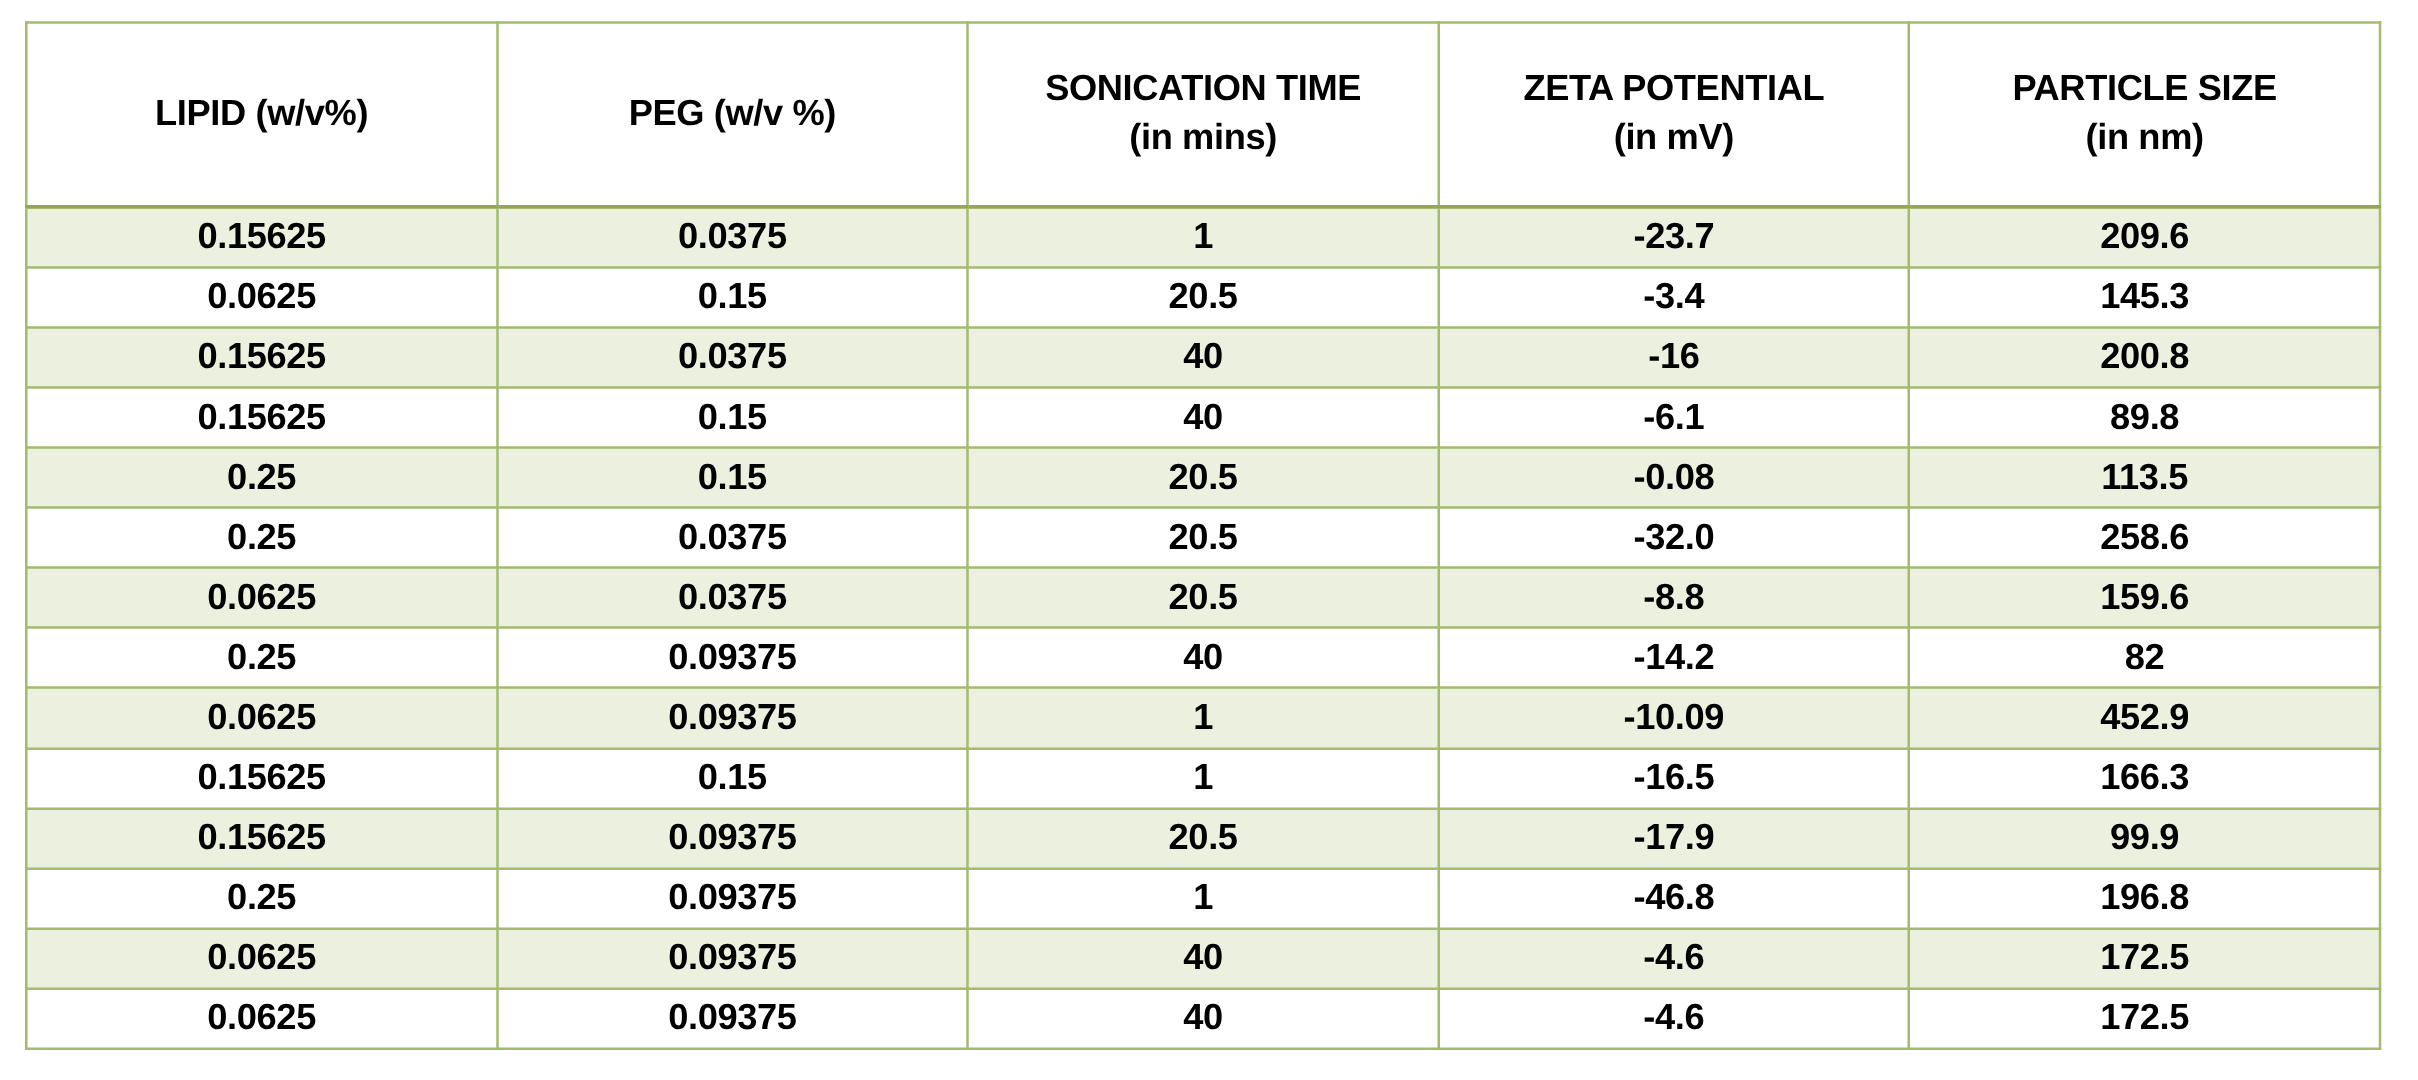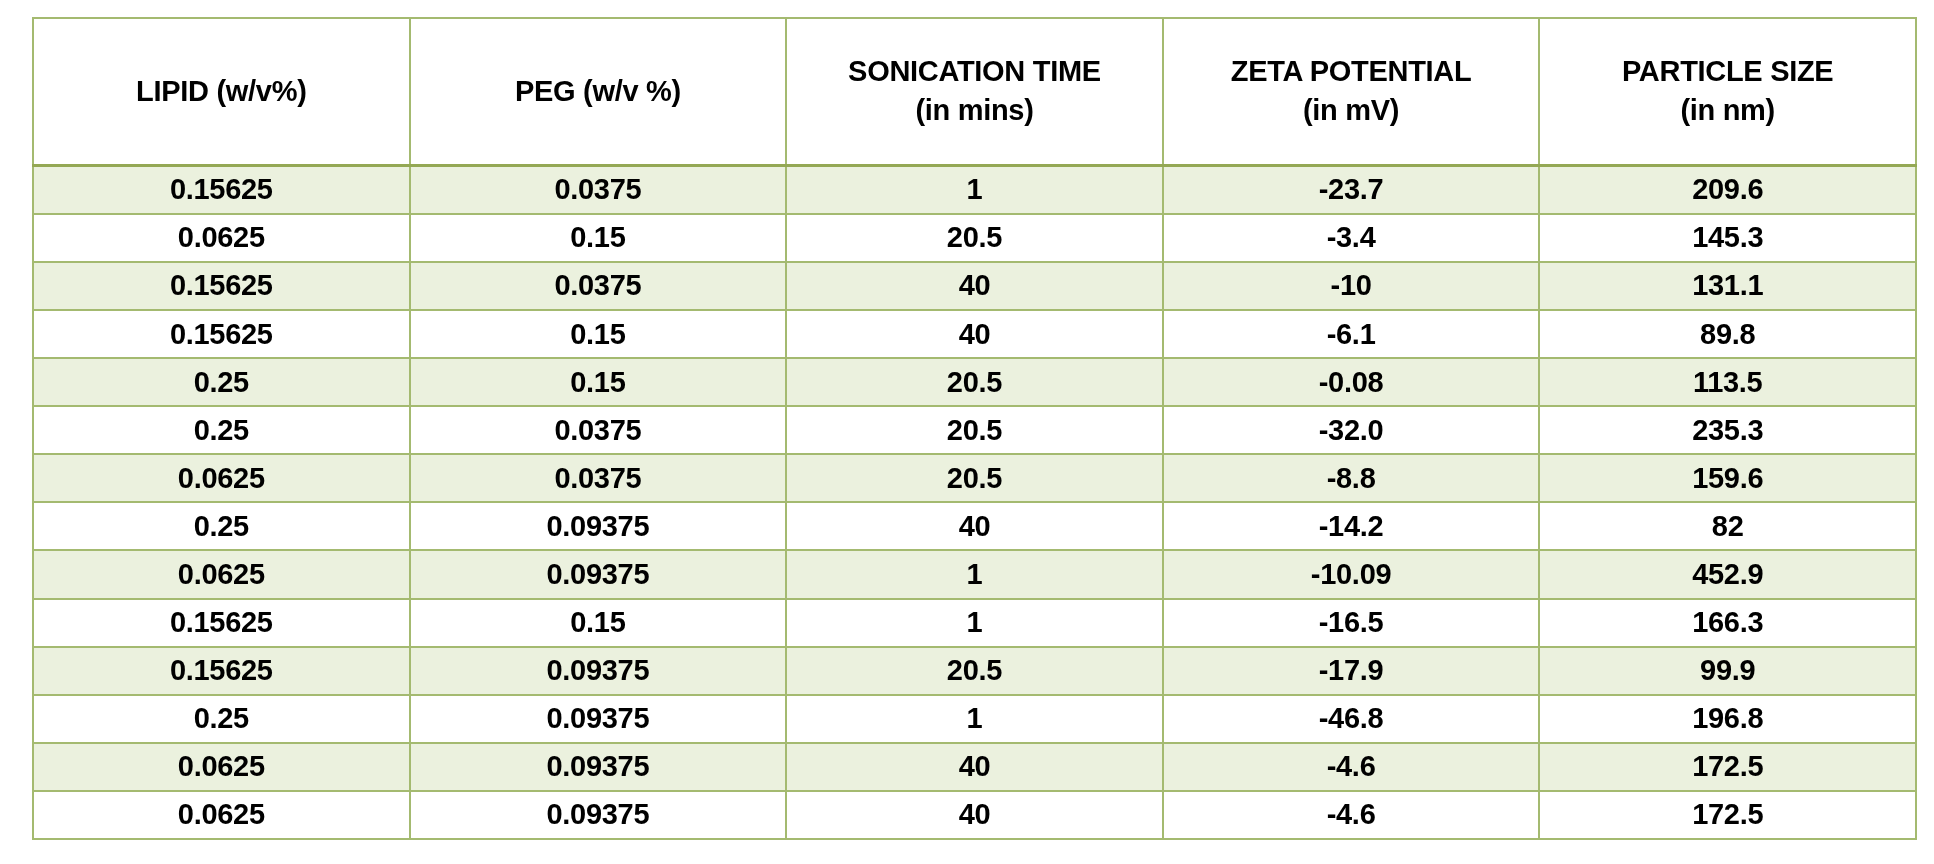--- a/index.html
+++ b/index.html
@@ -23,21 +23,20 @@
     overflow:hidden;
   }
   table.data-table{
     position:absolute;
     left:20px;
     top:17px;
     width:1885px;
     height:823px;
     border-collapse:collapse;
     table-layout:fixed;
-    margin-left:12px;
   }
   table.data-table, table.data-table th, table.data-table td{
     border:2px solid var(--border);
   }
   table.data-table thead th{
     height:147px;
     border-bottom:3px solid var(--header-rule);
     background:#FFFFFF;
     font-size:29px;
     font-weight:700;
@@ -94,43 +93,43 @@
           <td>0.0625</td>
           <td>0.15</td>
           <td>20.5</td>
           <td>-3.4</td>
           <td>145.3</td>
         </tr>
         <tr>
           <td>0.15625</td>
           <td>0.0375</td>
           <td>40</td>
-          <td>-10</td>
-          <td>131.1</td>
+          <td>-16</td>
+          <td>200.8</td>
         </tr>
         <tr>
           <td>0.15625</td>
           <td>0.15</td>
           <td>40</td>
           <td>-6.1</td>
           <td>89.8</td>
         </tr>
         <tr>
           <td>0.25</td>
           <td>0.15</td>
           <td>20.5</td>
           <td>-0.08</td>
           <td>113.5</td>
         </tr>
         <tr>
           <td>0.25</td>
           <td>0.0375</td>
           <td>20.5</td>
           <td>-32.0</td>
-          <td>235.3</td>
+          <td>258.6</td>
         </tr>
         <tr>
           <td>0.0625</td>
           <td>0.0375</td>
           <td>20.5</td>
           <td>-8.8</td>
           <td>159.6</td>
         </tr>
         <tr>
           <td>0.25</td>

